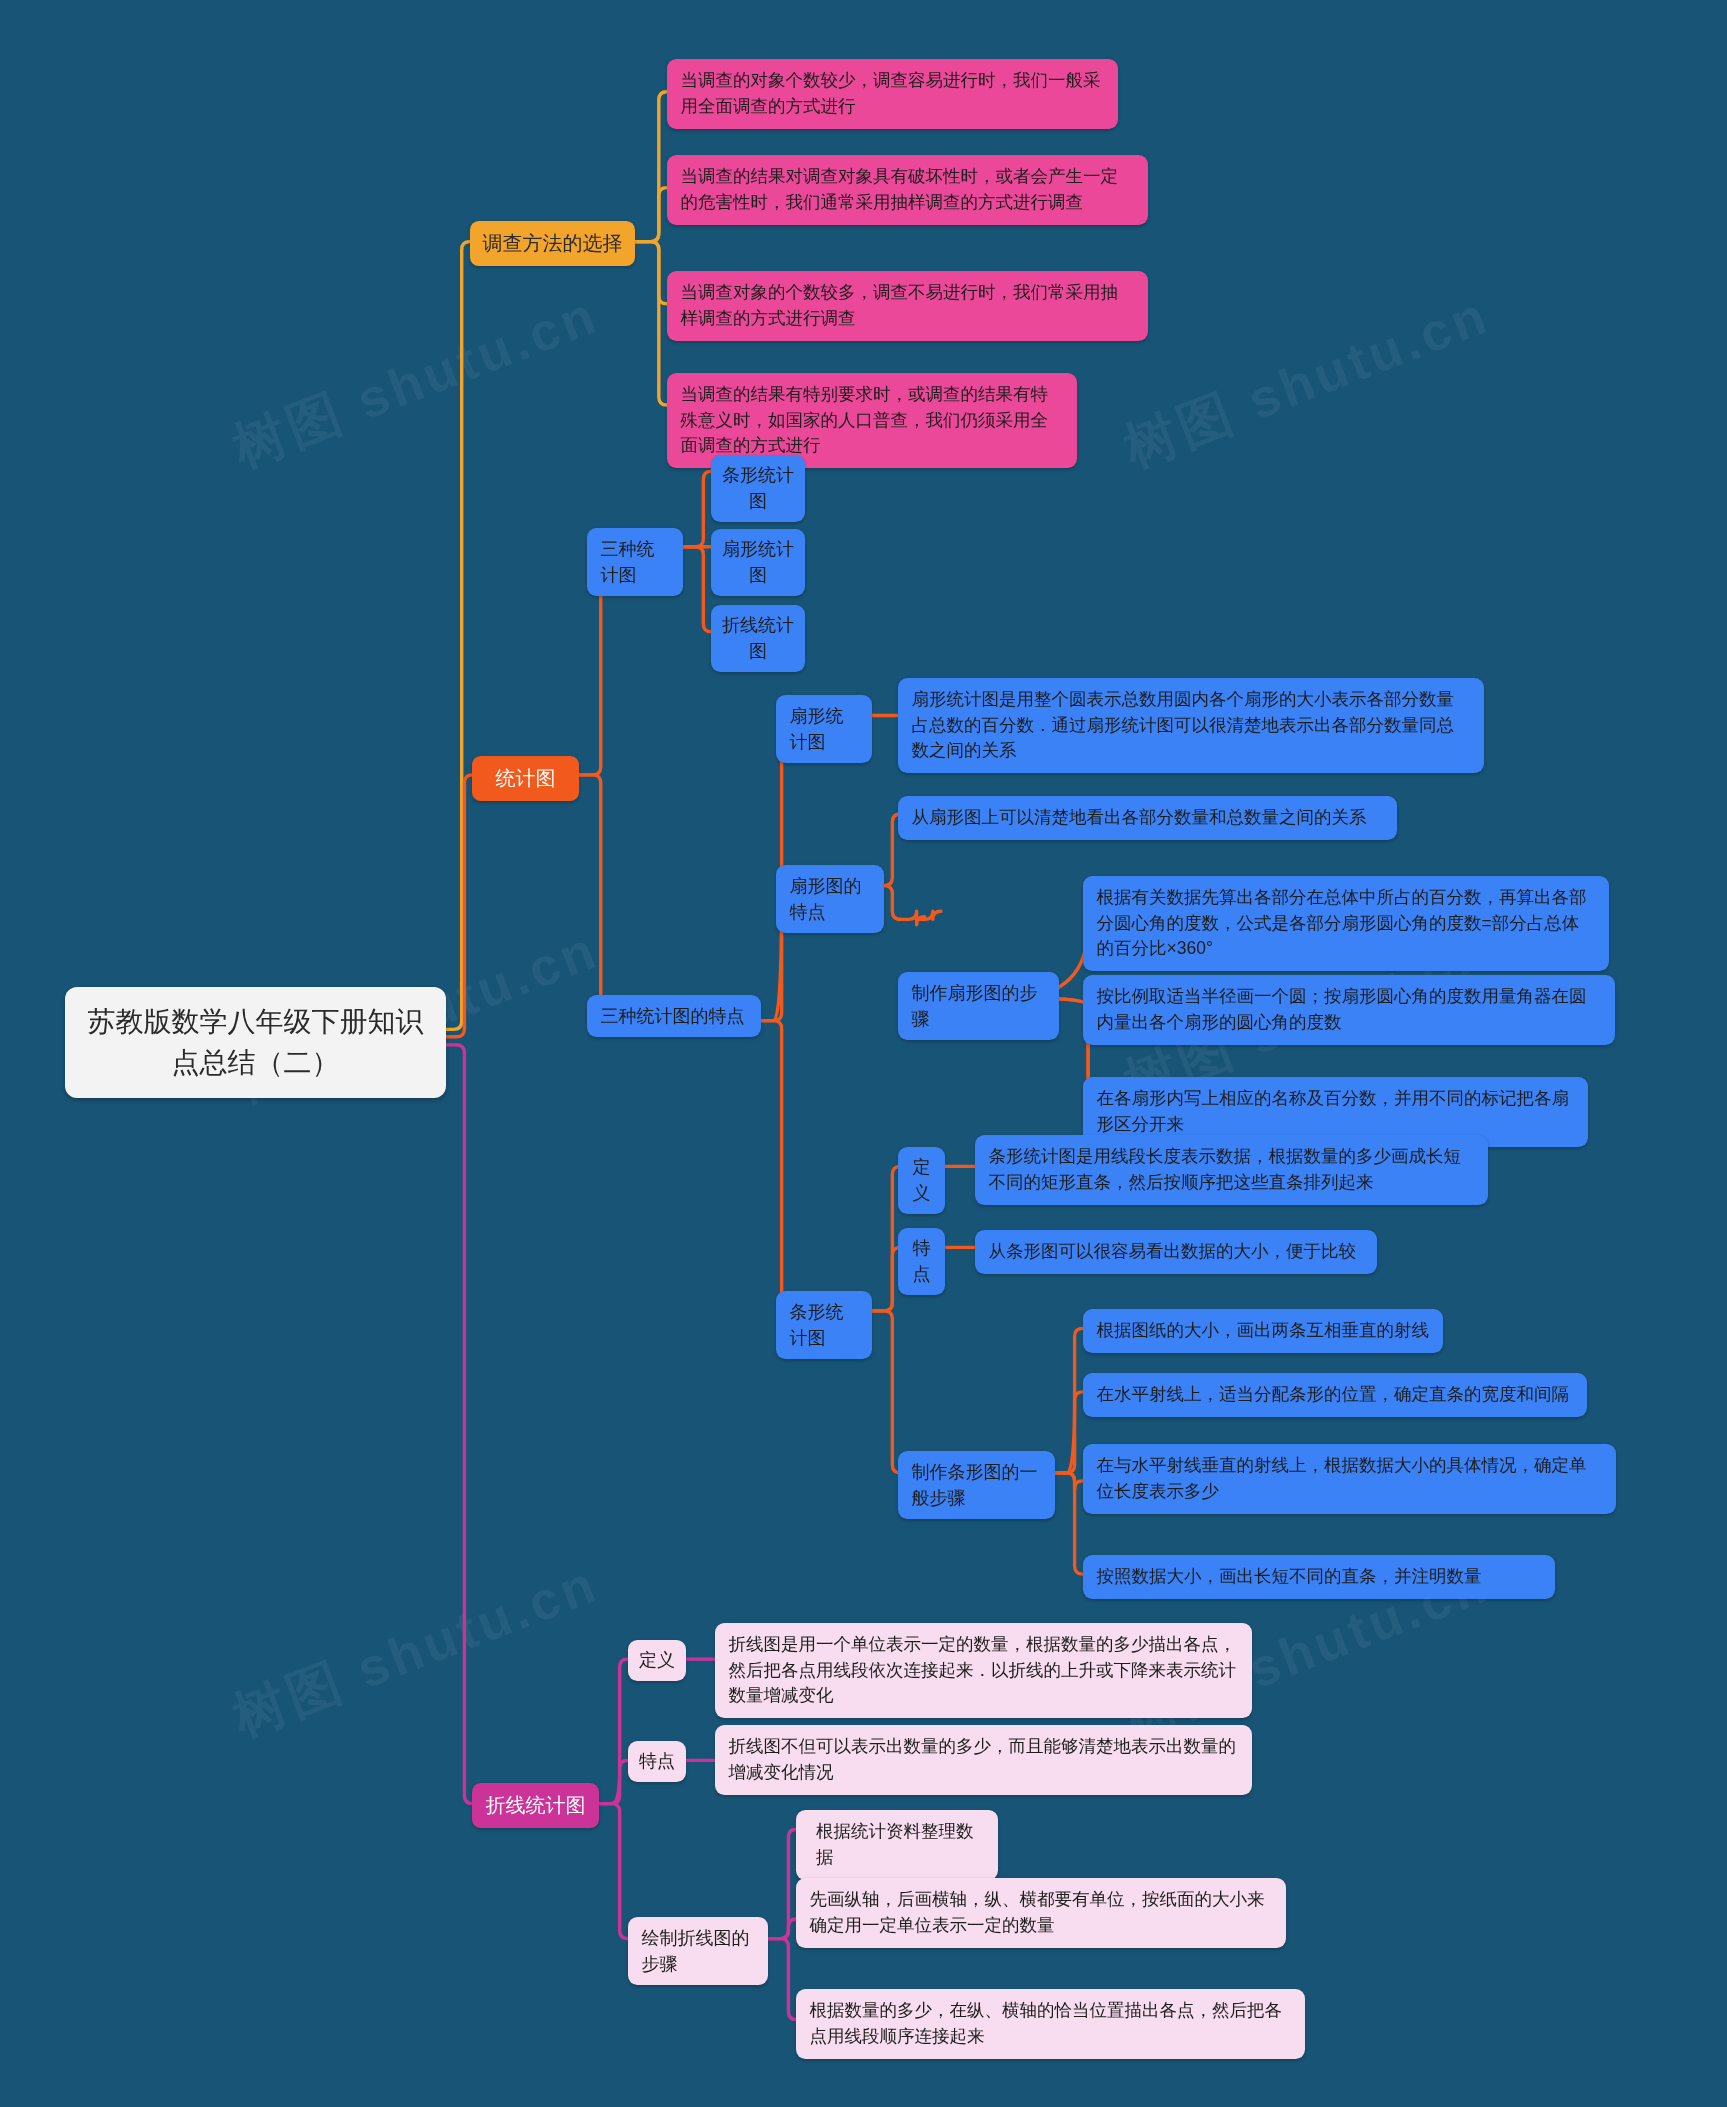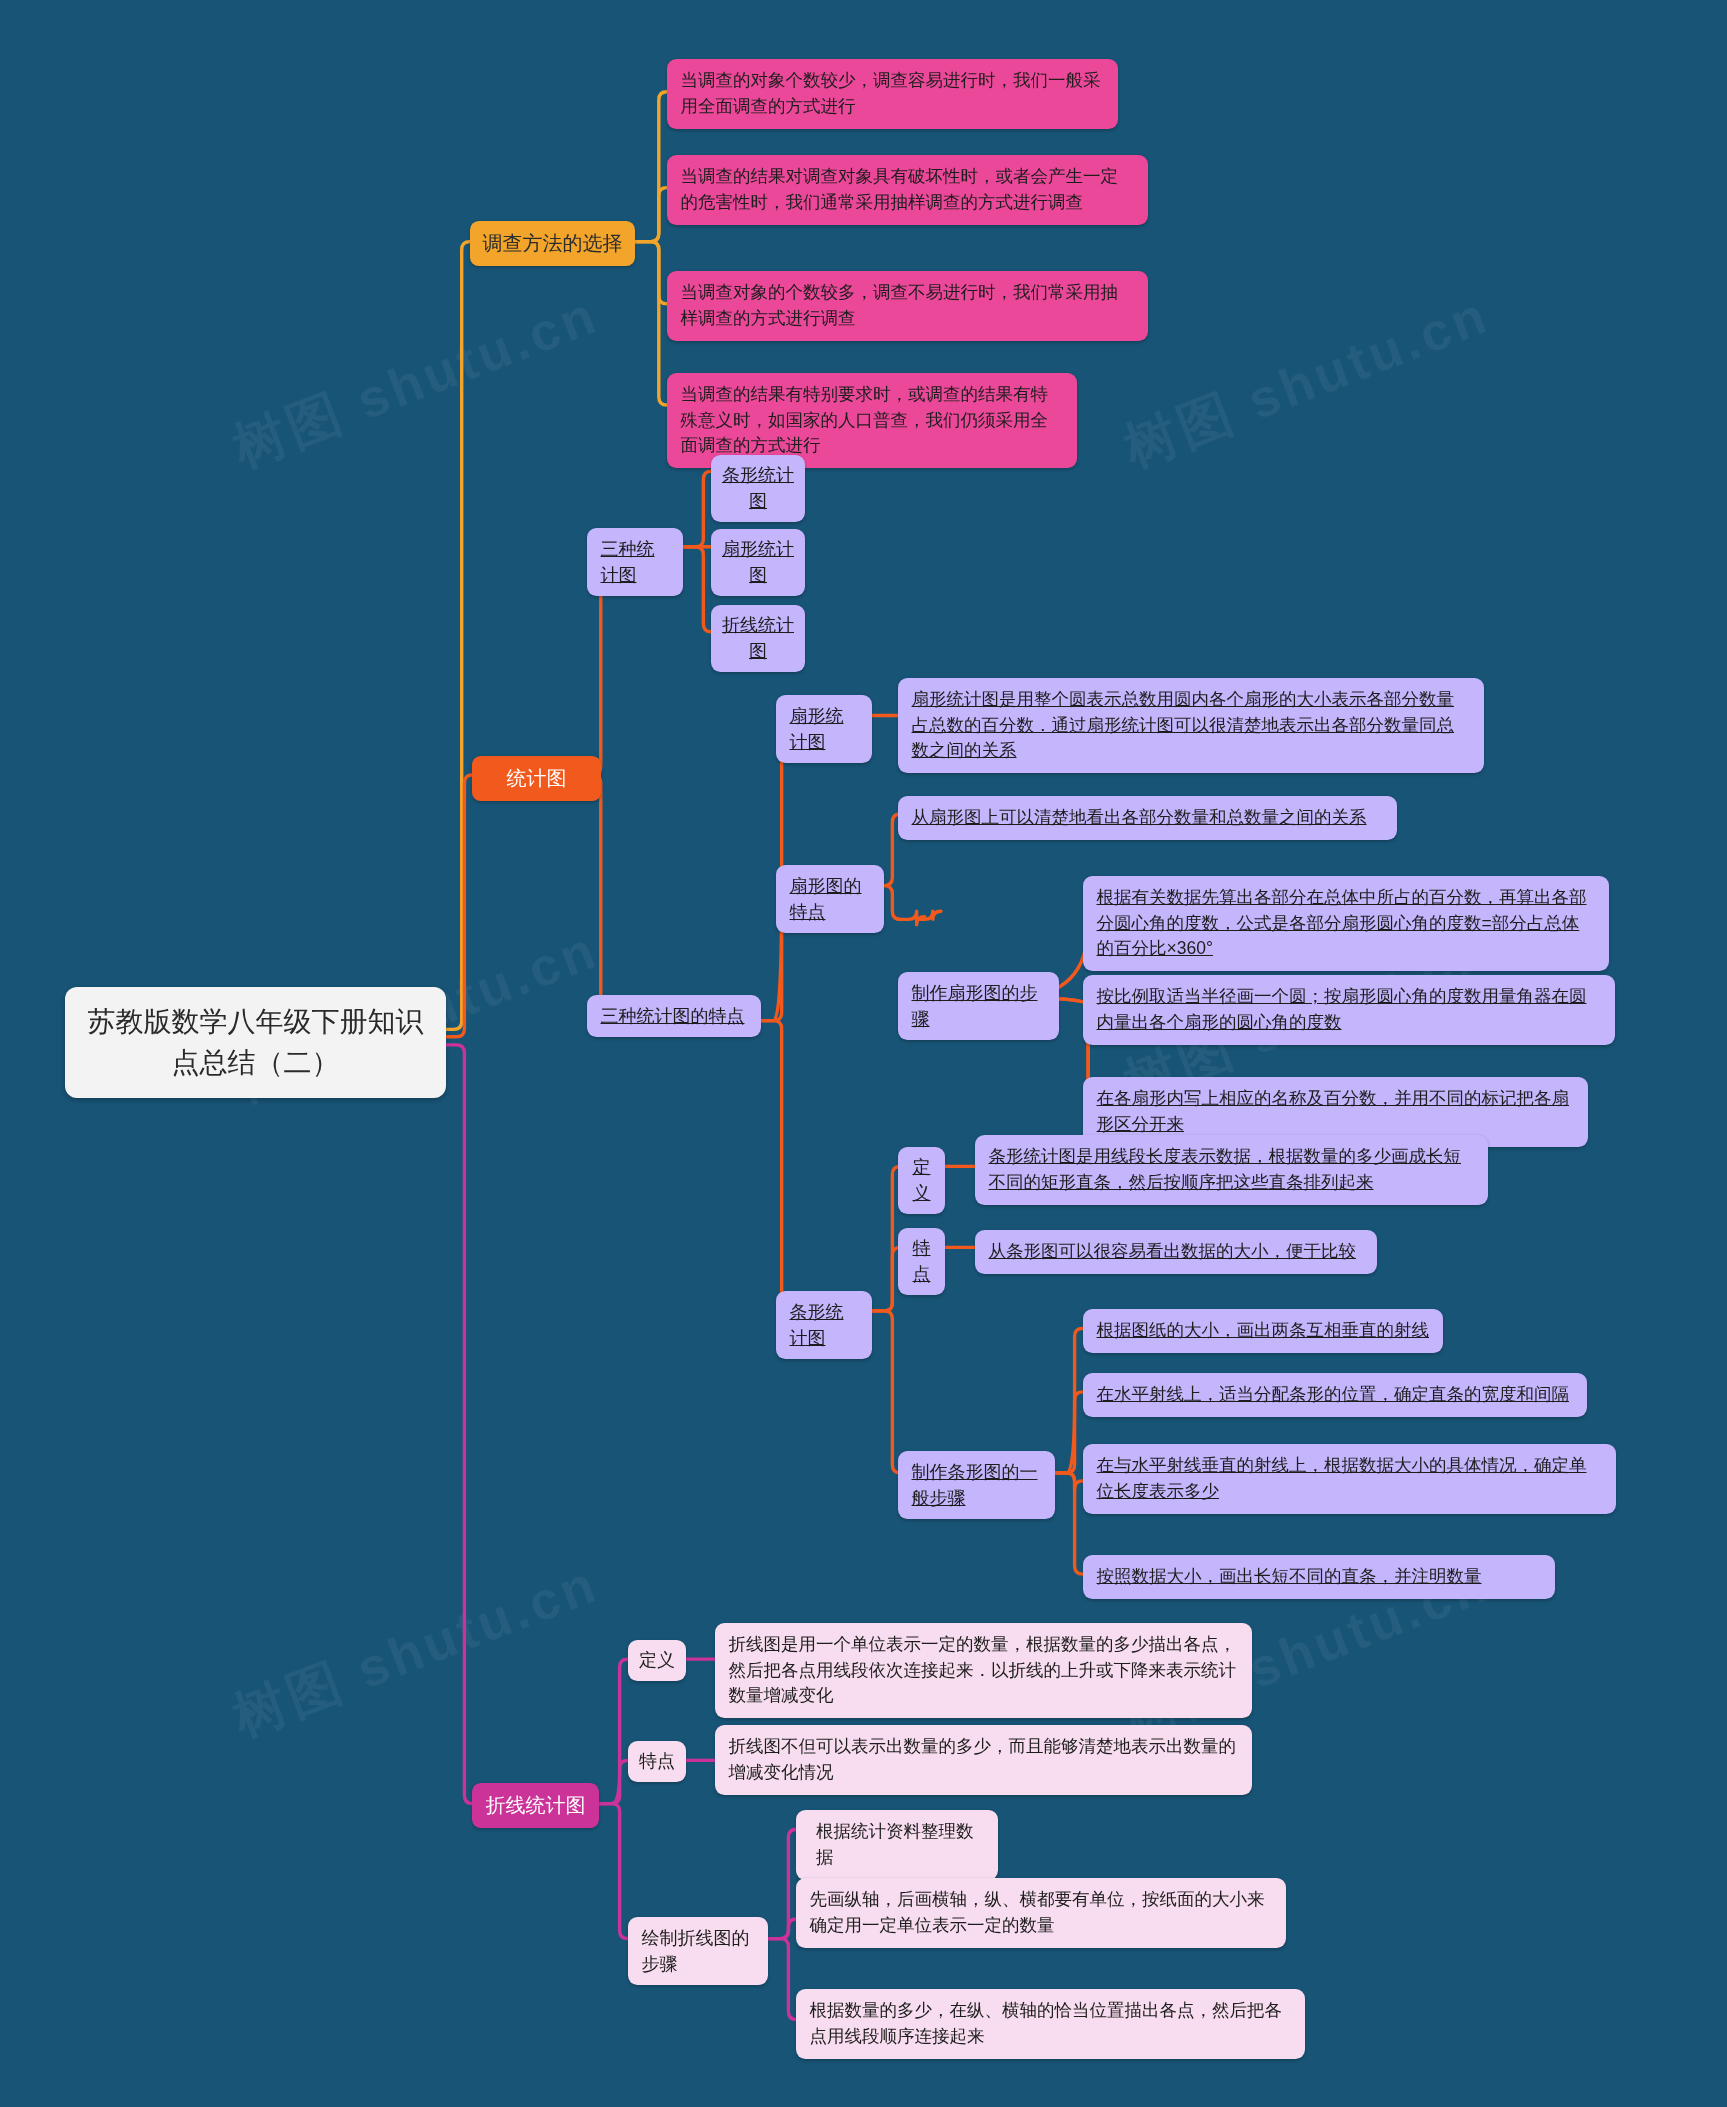--- a/index.html
+++ b/index.html
@@ -66,21 +66,21 @@
     padding:8px 12px;
     font-weight:500;
   }
   .lv1.amber{background:#F2A42B;color:#2c2c2c;}
   .lv1.orange{background:#F2591C;}
   .lv1.magenta{background:#CC3399;}
 
   
   .cream{background:#ec4899;font-size:17.5px;}
   
-  .peach{background:#c4b5fd;font-size:17.5px;text-decoration:underline;}
+  .peach{background:#3b82f6;font-size:17.5px;}
   
   .lilac{background:#F7DDEF;font-size:17.5px;}
 
   .mid{font-size:18px;padding:8px 13.5px;}
   .tiny{font-size:18px;padding:7.4px 10.8px;justify-content:center;text-align:center;}
 </style>
 </head>
 <body style="background: rgb(24, 84, 118);">
 
 <div id="stage">
@@ -166,21 +166,21 @@
   <div class="node cream" style="left:667px;top:155px;width:481px;">
     <span>当调查的结果对调查对象具有破坏性时，或者会产生一定的危害性时，我们通常采用抽样调查的方式进行调查</span>
   </div>
   <div class="node cream" style="left:667px;top:271px;width:481px;">
     <span>当调查对象的个数较多，调查不易进行时，我们常采用抽样调查的方式进行调查</span>
   </div>
   <div class="node cream" style="left:667px;top:373px;width:410px;">
     <span>当调查的结果有特别要求时，或调查的结果有特殊意义时，如国家的人口普查，我们仍须采用全面调查的方式进行</span>
   </div>
 
-  <div class="node lv1 orange" style="left:472px;top:756px;width:129px;justify-content:flex-end;">
+  <div class="node lv1 orange" style="left:472px;top:756px;width:107px;justify-content:flex-end;">
     <span>统计图</span>
   </div>
 
   <div class="node peach mid" style="left:587px;top:528px;width:96px;">
     <span>三种统计图</span>
   </div>
   <div class="node peach tiny" style="left:711px;top:455px;width:94px;">
     <span>条形统计图</span>
   </div>
   <div class="node peach tiny" style="left:711px;top:529px;width:94px;">

